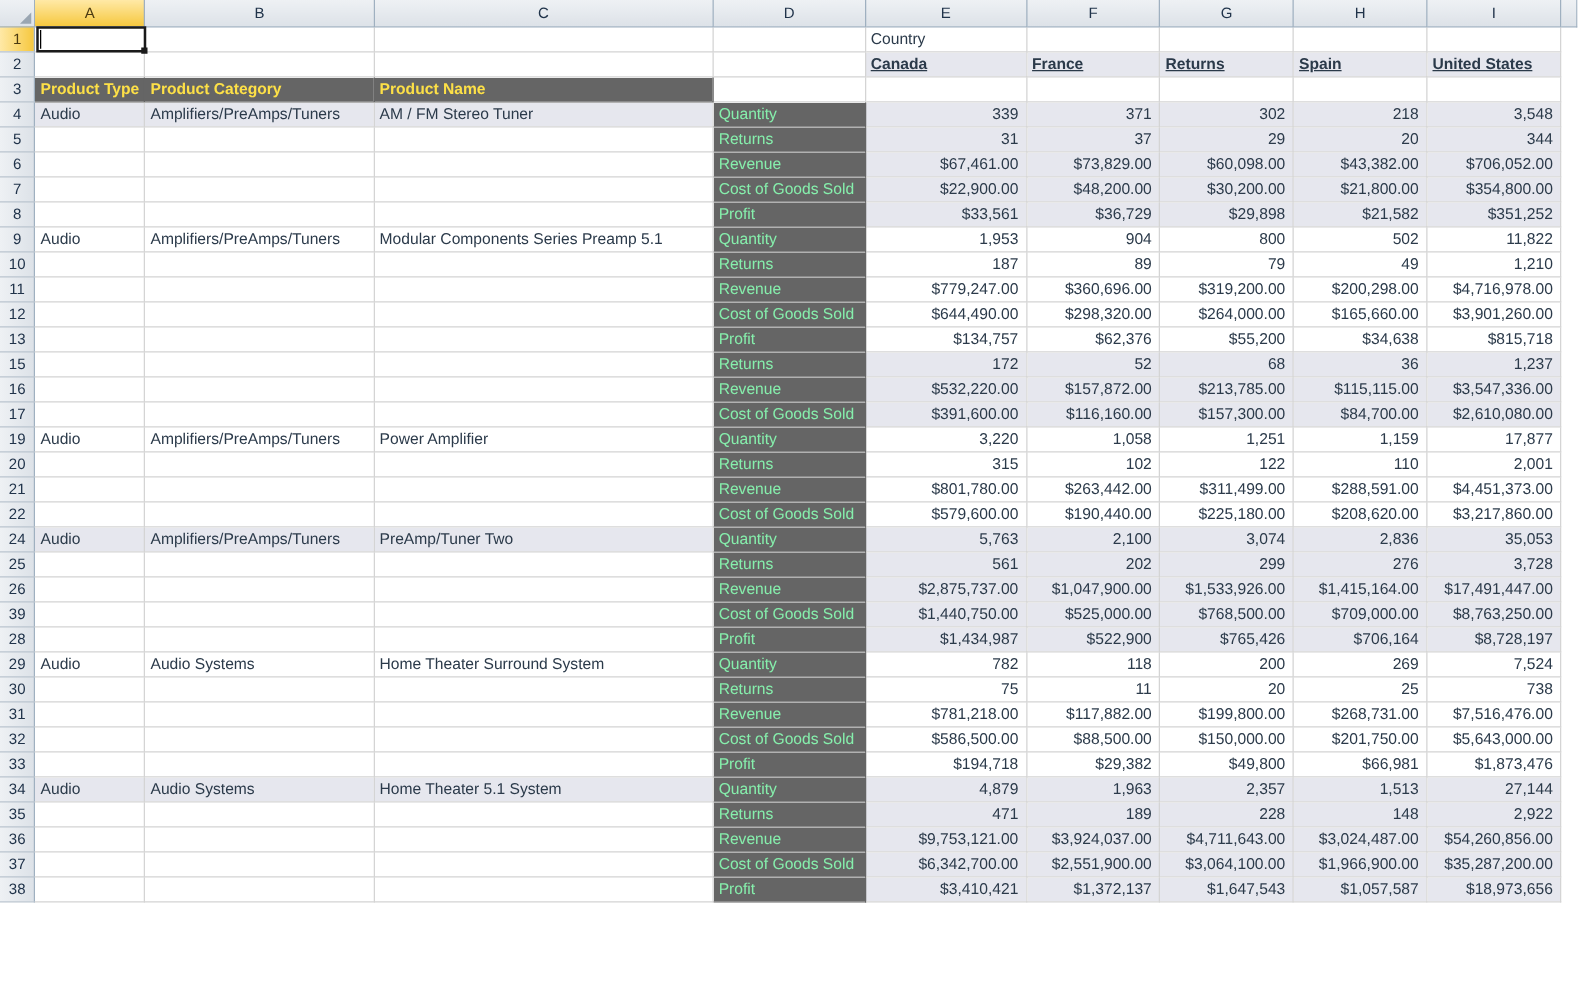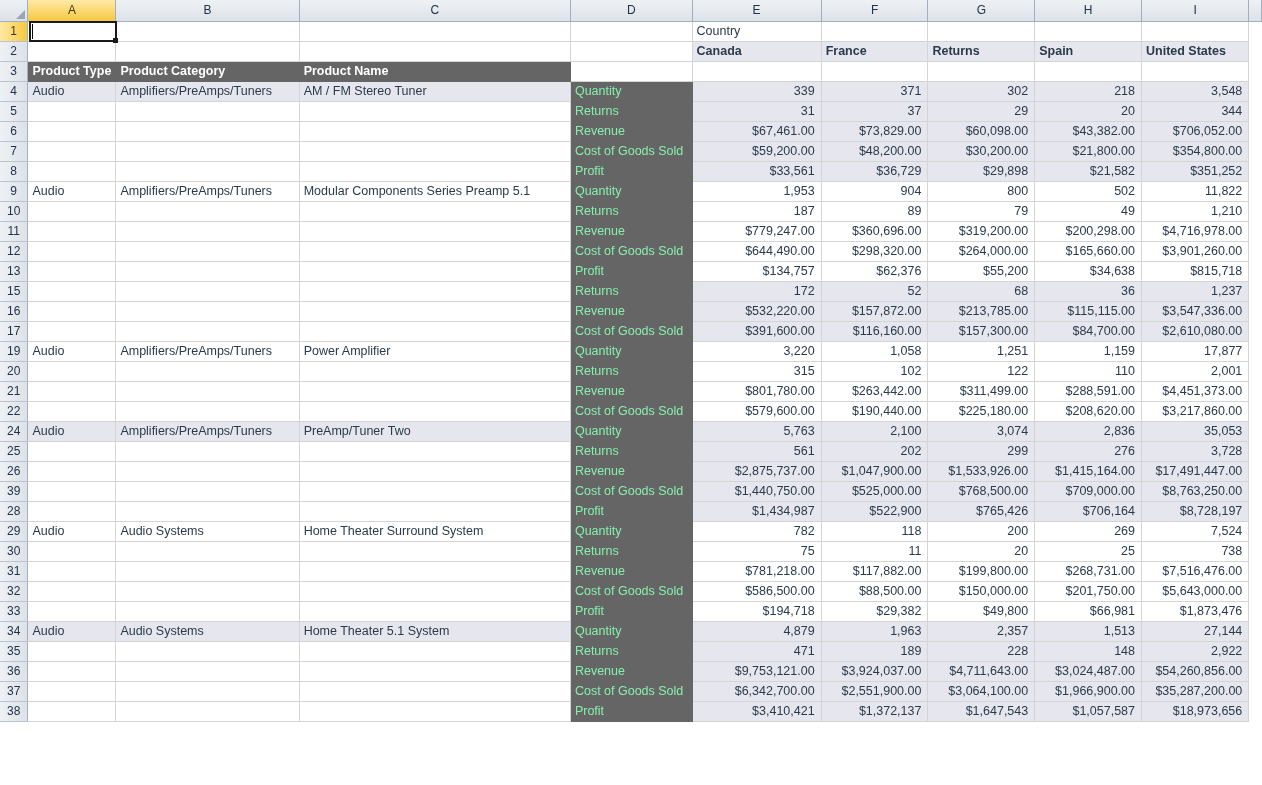--- a/index.html
+++ b/index.html
@@ -107,29 +107,30 @@
   td.cell.num { text-align: right; padding-right: 6px; }
   td.cell.band { background: var(--band); }
   td.cell.dark {
     background: var(--dark);
     color: #86efac;
     border-right: 1px solid var(--dark);
     border-bottom: 1px solid var(--dark);
   }
   td.cell.hdrdark {
     background: var(--dark);
-    color: #ffffff;
+    color: #fde047;
     font-weight: bold;
     border-right: 1px solid var(--dark);
     border-bottom: 1px solid var(--dark);
   }
   td.cell.pivothdr {
     background: var(--band);
     color: var(--celltext);
     font-weight: bold;
+    text-decoration: underline;
   }
   td.cell.nogrid { border-right: none; border-bottom: none; background: #ffffff; }
 
   
   #selbox {
     position: absolute;
     left: 29px;
     top: 21px;
     width: 88px;
     height: 21px;
@@ -275,21 +276,21 @@
           <td class="cell num band">$43,382.00</td>
           <td class="cell num band">$706,052.00</td>
           <td class="cell nogrid"></td>
         </tr>
         <tr>
           <td class="rowhdr">7</td>
           <td class="cell "></td>
           <td class="cell "></td>
           <td class="cell "></td>
           <td class="cell dark">Cost of Goods Sold</td>
-          <td class="cell num band">$59,200.00</td>
+          <td class="cell num band">$22,900.00</td>
           <td class="cell num band">$48,200.00</td>
           <td class="cell num band">$30,200.00</td>
           <td class="cell num band">$21,800.00</td>
           <td class="cell num band">$354,800.00</td>
           <td class="cell nogrid"></td>
         </tr>
         <tr>
           <td class="rowhdr">8</td>
           <td class="cell "></td>
           <td class="cell "></td>

